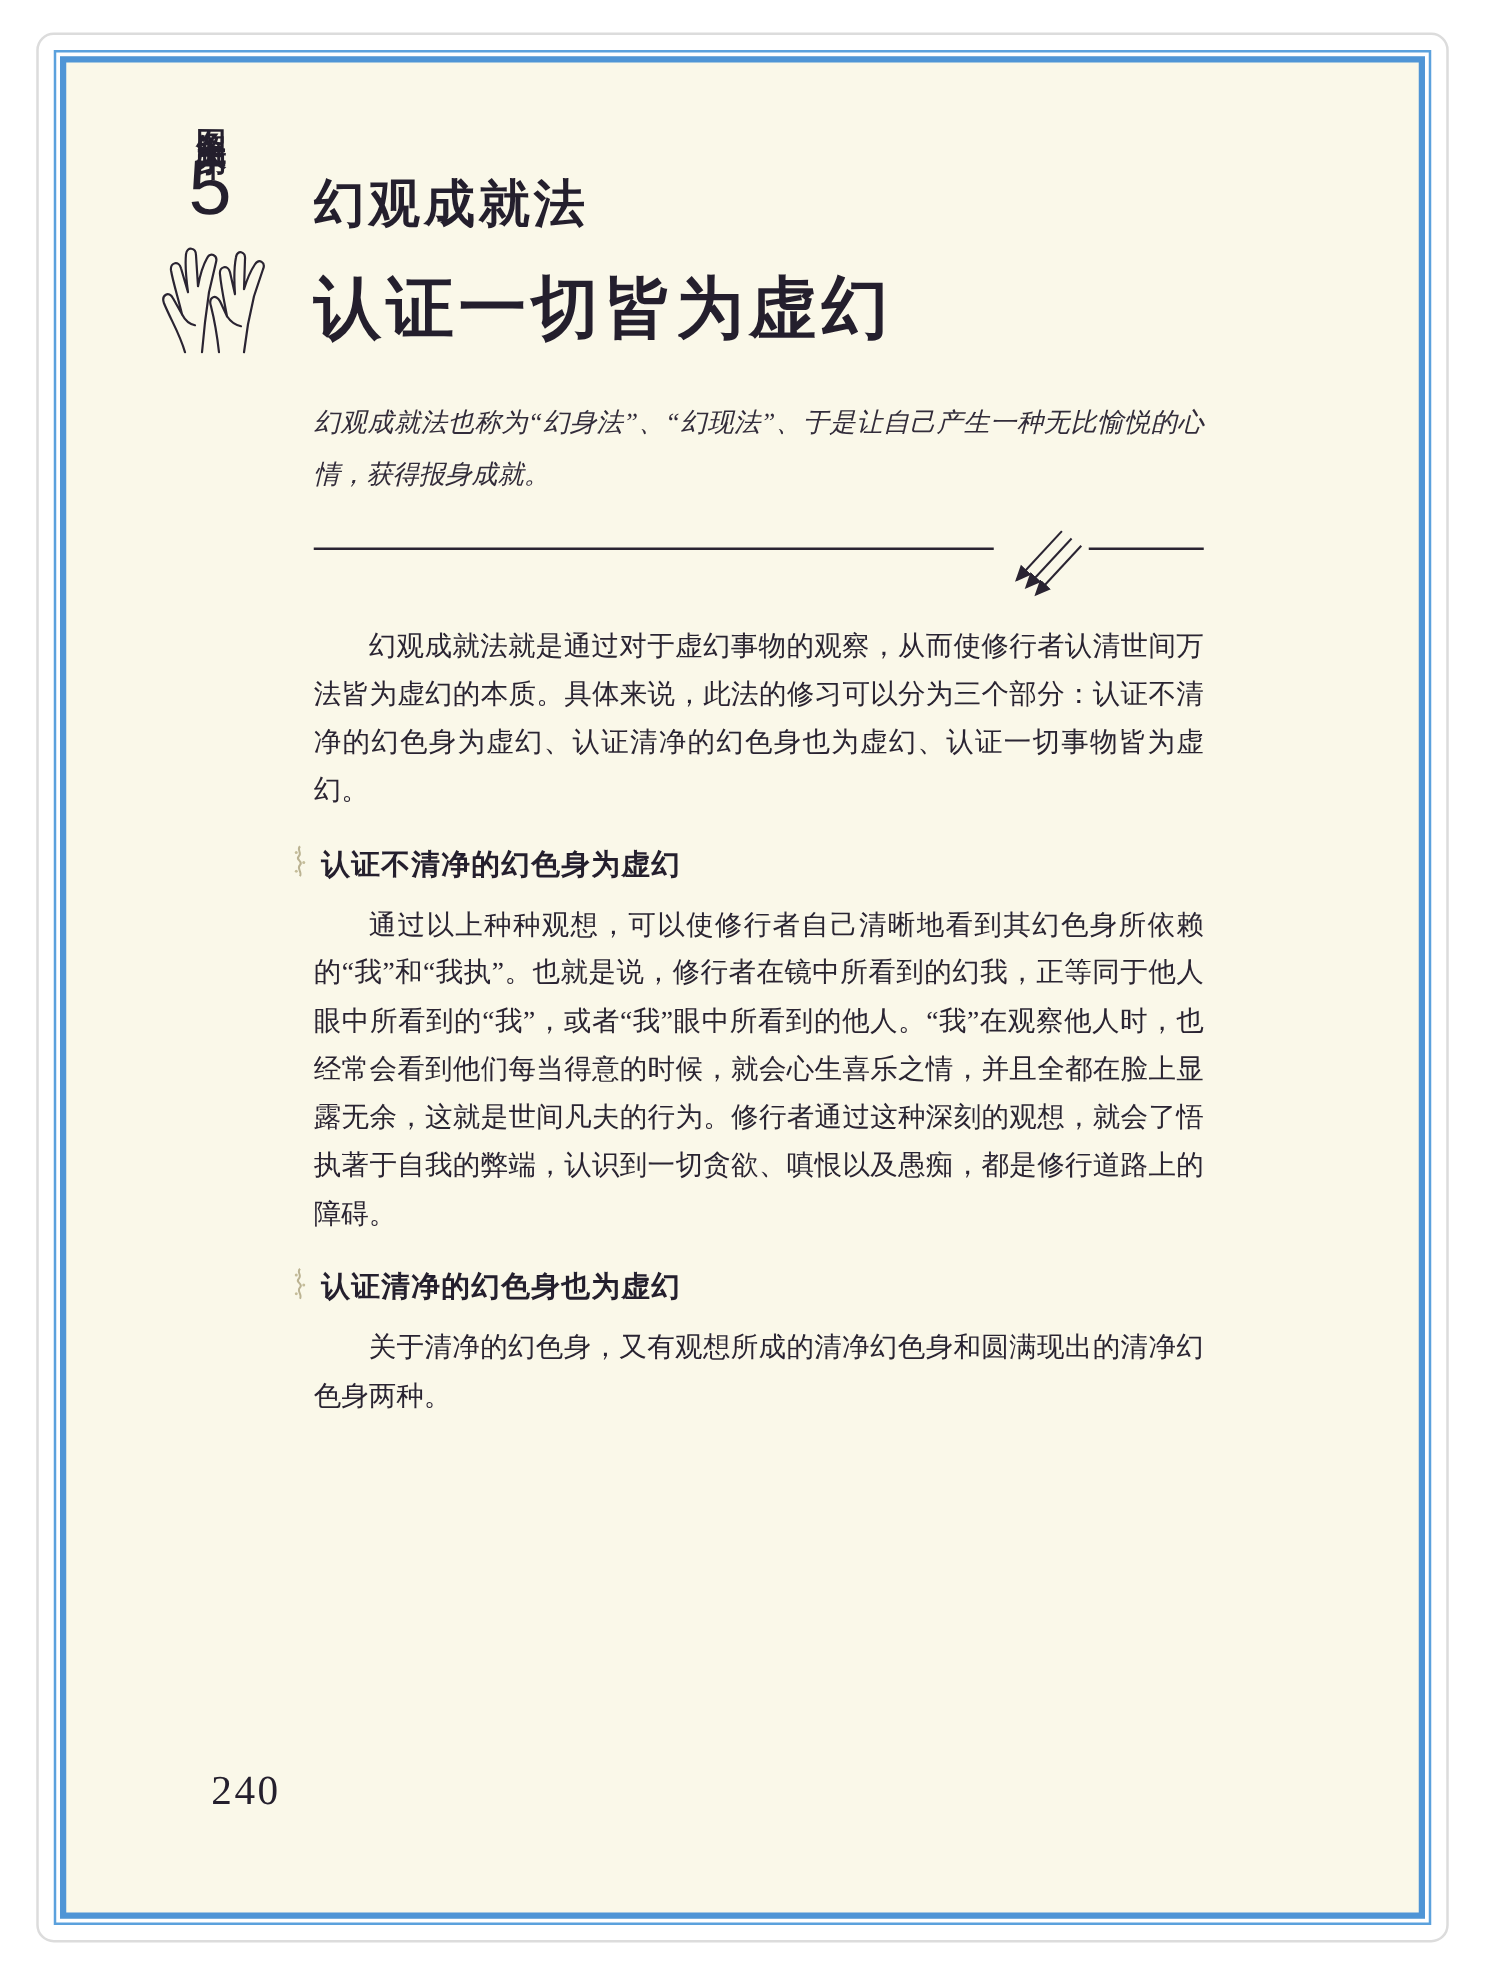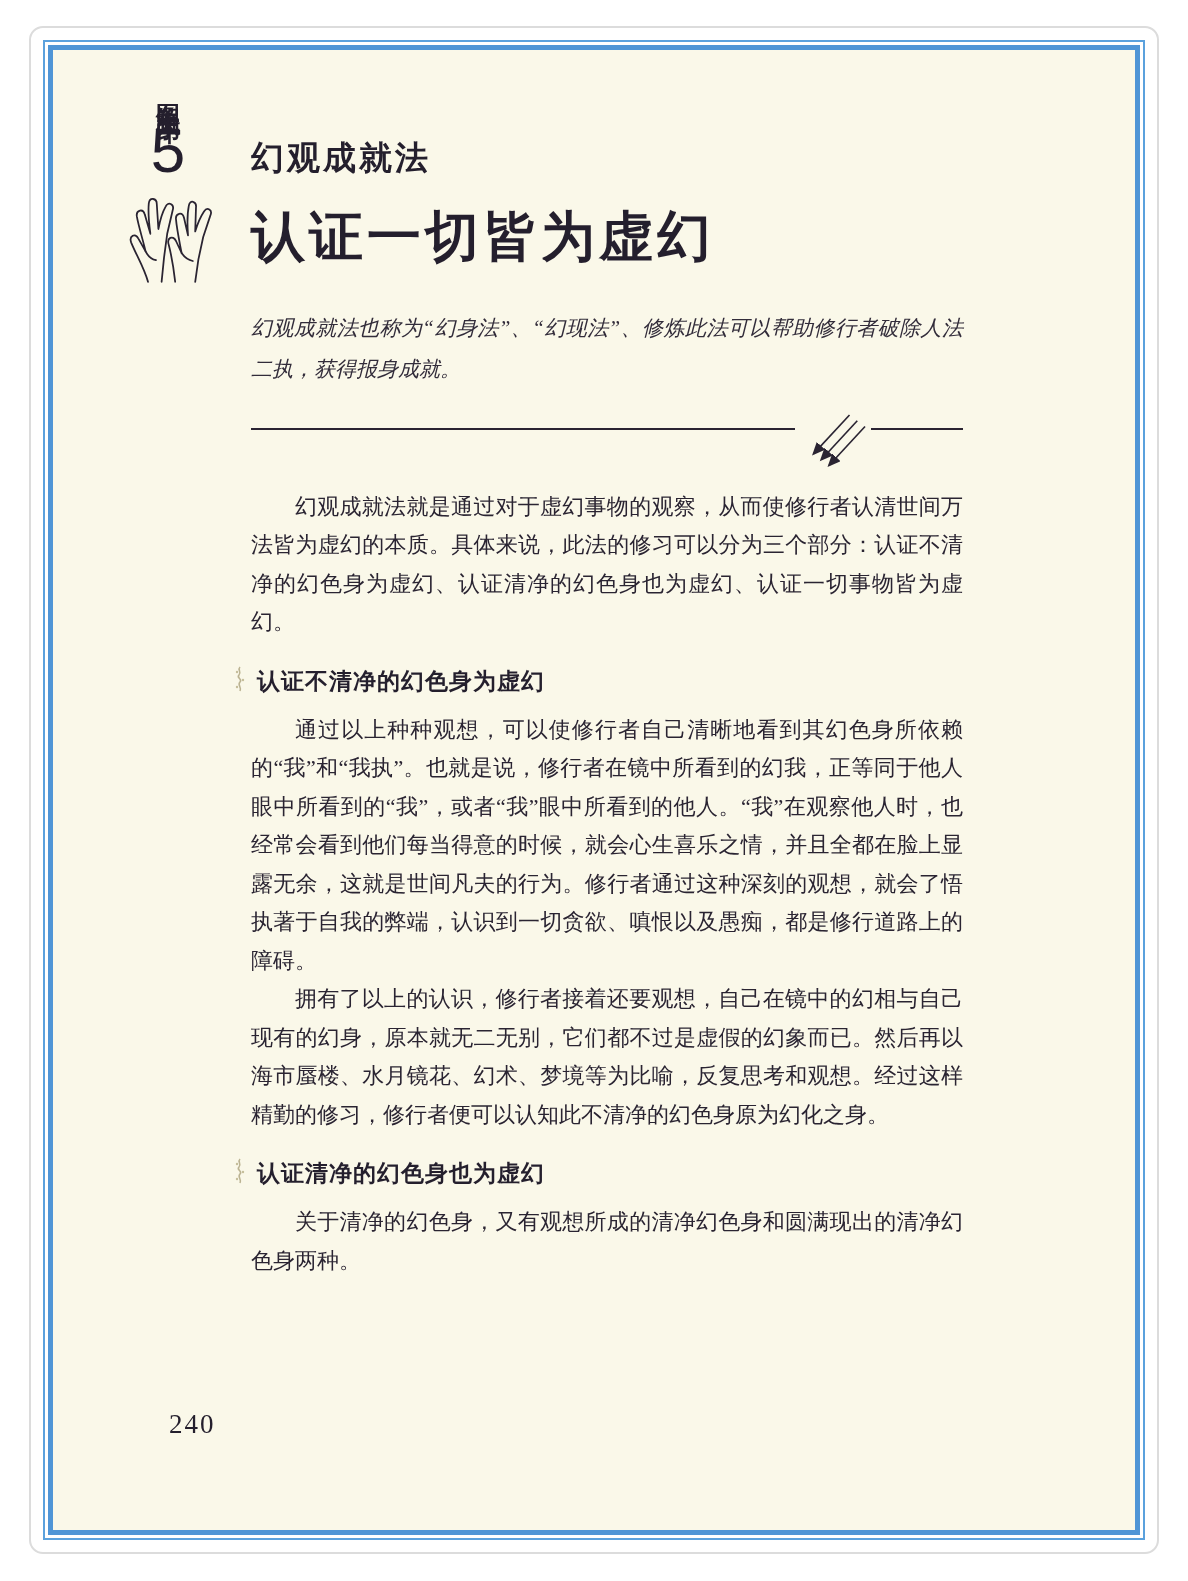--- a/index.html
+++ b/index.html
@@ -33,21 +33,21 @@
   }
   .chapter-number {
     font-family: "Liberation Sans", "DejaVu Sans", sans-serif;
     font-size: 62px; font-weight: 500; line-height: 1; margin-top: 16px; color: #241f2d;
   }
   .mudra { margin-top: 4px; }
 
   
   .main { position: absolute; left: 198px; top: 86px; width: 712px; }
   .kicker {
-    font-size: 33px; font-weight: 900; letter-spacing: 3px; color: #241f2d;
+    font-size: 41px; font-weight: 900; letter-spacing: 3px; color: #241f2d;
   }
   .page-title {
     margin-top: 20px; font-size: 54px; font-weight: 900; letter-spacing: 4px;
     color: #241f2d; white-space: nowrap;
   }
   .intro {
     margin-top: 34px; font-size: 21px; font-style: italic; font-weight: 500;
     line-height: 1.95; text-align: justify; color: #322c3a;
   }
   .divider { margin-top: 22px; display: flex; align-items: center; height: 40px; }
@@ -62,22 +62,22 @@
   }
   .subheading {
     display: flex; gap: 10px;
     margin: 24px 0 14px -18px;
     font-family: "Liberation Sans", "DejaVu Sans", sans-serif;
     font-size: 23px; font-weight: 800; letter-spacing: 1px; color: #241f2d;
   }
   .subheading .ornament { flex: 0 0 auto; opacity: .75; }
 
   .page-number {
-    position: absolute; left: 116px; bottom: 90px;
-    font-size: 27px; letter-spacing: 2px; color: #241f2d;
+    position: absolute; left: 116px; bottom: 78px;
+    font-size: 33px; letter-spacing: 2px; color: #241f2d;
   }
 </style>
 </head>
 <body>
 
 <div class="page-card">
   <div class="frame-outer">
     <div class="frame-inner">
       <div class="page-inner">
 
@@ -98,21 +98,21 @@
                        C89 46 89 33 91 23 C92 15 101 17 100 25 L99 55
                        C102 45 106 36 110 30 C114 24 121 28 118 35 L109 62 L103 90 L99 118"></path>
               <path d="M82 82 C86 88 91 91 96 92"></path>
             </g>
           </svg>
         </aside>
 
         <main class="main">
           <div class="kicker">幻观成就法</div>
           <h1 class="page-title">认证一切皆为虚幻</h1>
-          <p class="intro">幻观成就法也称为“幻身法”、“幻现法”、修炼此法可以帮助修行者破除人法二执，获得报身成就。</p>
+          <p class="intro">幻观成就法也称为“幻身法”、“幻现法”、于是让自己产生一种无比愉悦的心情，获得报身成就。</p>
 
           <div class="divider">
             <div class="rule-left"></div>
             <svg class="arrows" viewBox="0 0 70 62" aria-hidden="true">
               <defs>
                 <marker id="ah" markerWidth="9" markerHeight="9" refX="6.5" refY="3.5" orient="auto">
                   <path d="M0,0 L8,3.5 L0,7 z" fill="#2a2432"></path>
                 </marker>
               </defs>
               <g stroke="#2a2432" stroke-width="1.7">
@@ -129,21 +129,20 @@
               <h3 class="subheading">
   <svg class="ornament" width="14" height="26" viewBox="0 0 14 26" aria-hidden="true">
     <path d="M7 1 C4 4 9 6 6 9 C3 12 10 13 7 16 C4 19 9 21 7 25" fill="none" stroke="#a79d76" stroke-width="1.6"></path>
     <circle cx="4" cy="6" r="1.2" fill="#b4aa80"></circle>
     <circle cx="10" cy="14" r="1.2" fill="#b4aa80"></circle>
     <circle cx="4" cy="21" r="1.2" fill="#b4aa80"></circle>
   </svg>
 <span>认证不清净的幻色身为虚幻</span>
               </h3>
               <p class="body-para">通过以上种种观想，可以使修行者自己清晰地看到其幻色身所依赖的“我”和“我执”。也就是说，修行者在镜中所看到的幻我，正等同于他人眼中所看到的“我”，或者“我”眼中所看到的他人。“我”在观察他人时，也经常会看到他们每当得意的时候，就会心生喜乐之情，并且全都在脸上显露无余，这就是世间凡夫的行为。修行者通过这种深刻的观想，就会了悟执著于自我的弊端，认识到一切贪欲、嗔恨以及愚痴，都是修行道路上的障碍。</p>
-              <p class="body-para">拥有了以上的认识，修行者接着还要观想，自己在镜中的幻相与自己现有的幻身，原本就无二无别，它们都不过是虚假的幻象而已。然后再以海市蜃楼、水月镜花、幻术、梦境等为比喻，反复思考和观想。经过这样精勤的修习，修行者便可以认知此不清净的幻色身原为幻化之身。</p>
               <h3 class="subheading">
   <svg class="ornament" width="14" height="26" viewBox="0 0 14 26" aria-hidden="true">
     <path d="M7 1 C4 4 9 6 6 9 C3 12 10 13 7 16 C4 19 9 21 7 25" fill="none" stroke="#a79d76" stroke-width="1.6"></path>
     <circle cx="4" cy="6" r="1.2" fill="#b4aa80"></circle>
     <circle cx="10" cy="14" r="1.2" fill="#b4aa80"></circle>
     <circle cx="4" cy="21" r="1.2" fill="#b4aa80"></circle>
   </svg>
 <span>认证清净的幻色身也为虚幻</span>
               </h3>
               <p class="body-para">关于清净的幻色身，又有观想所成的清净幻色身和圆满现出的清净幻色身两种。</p>

